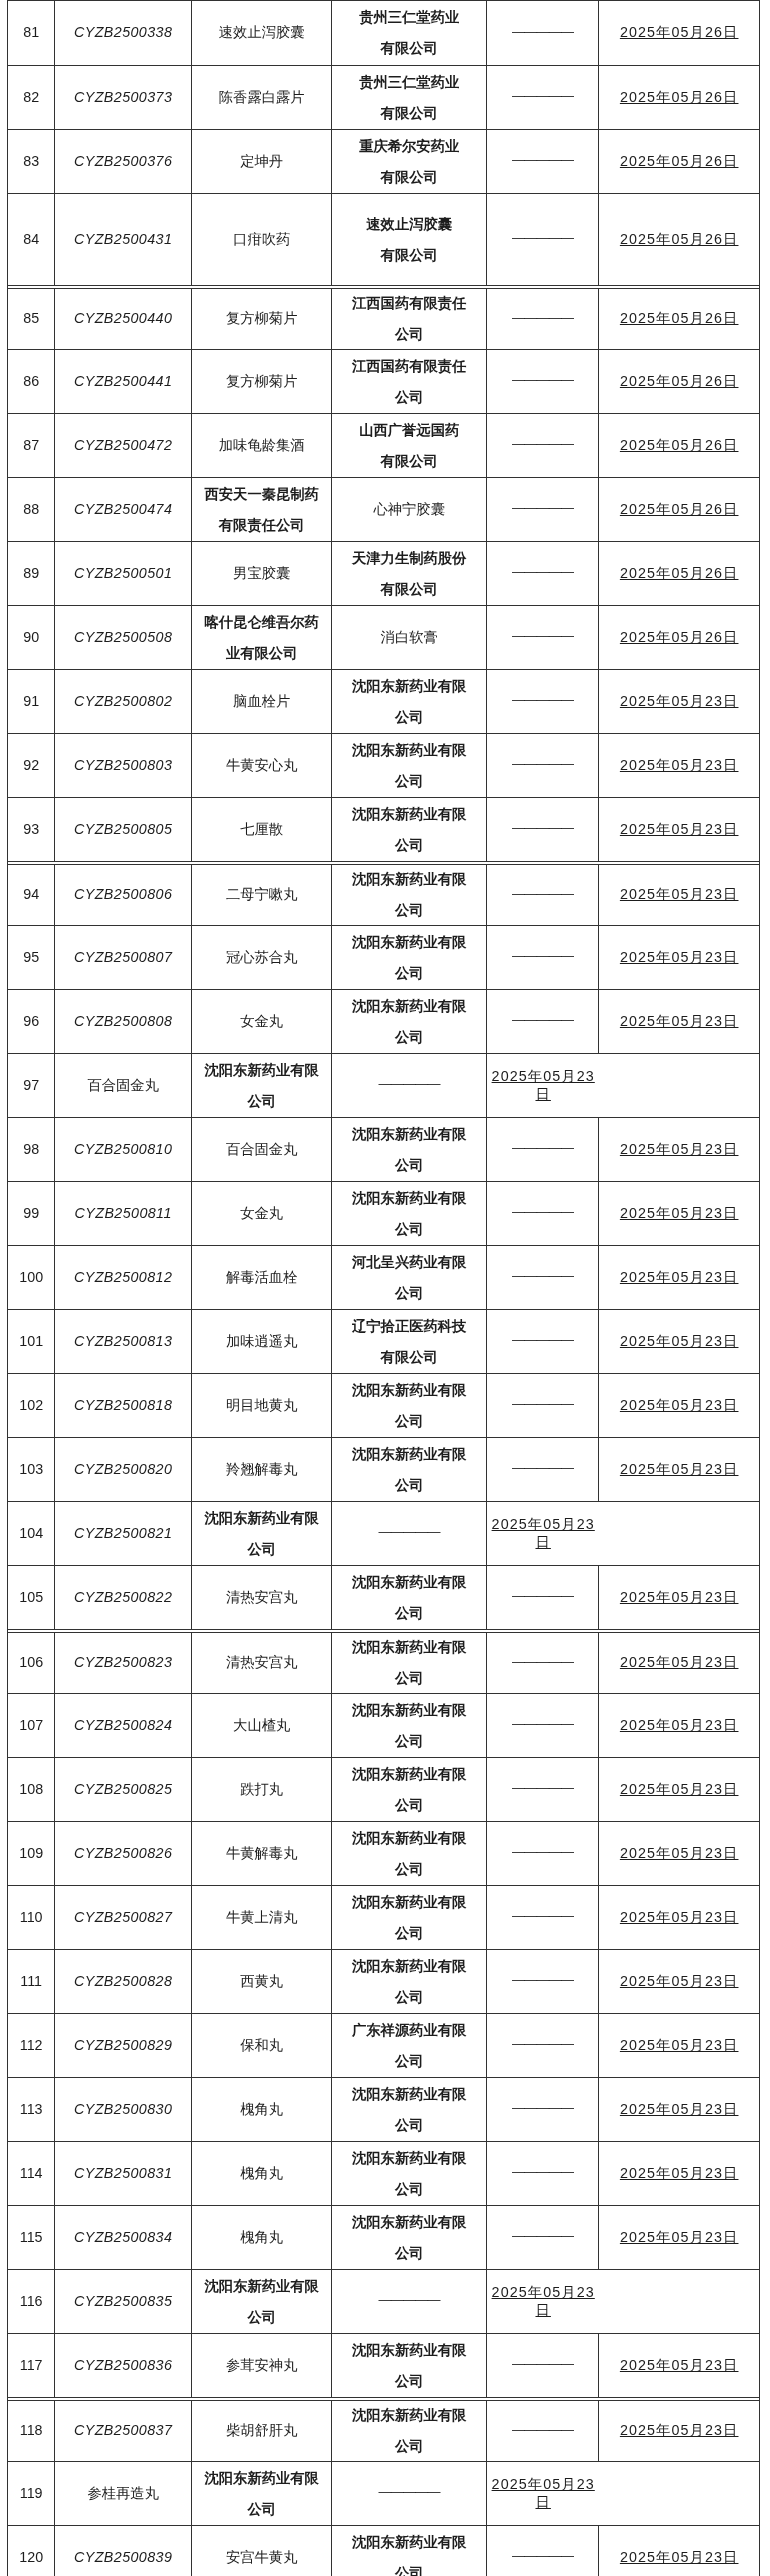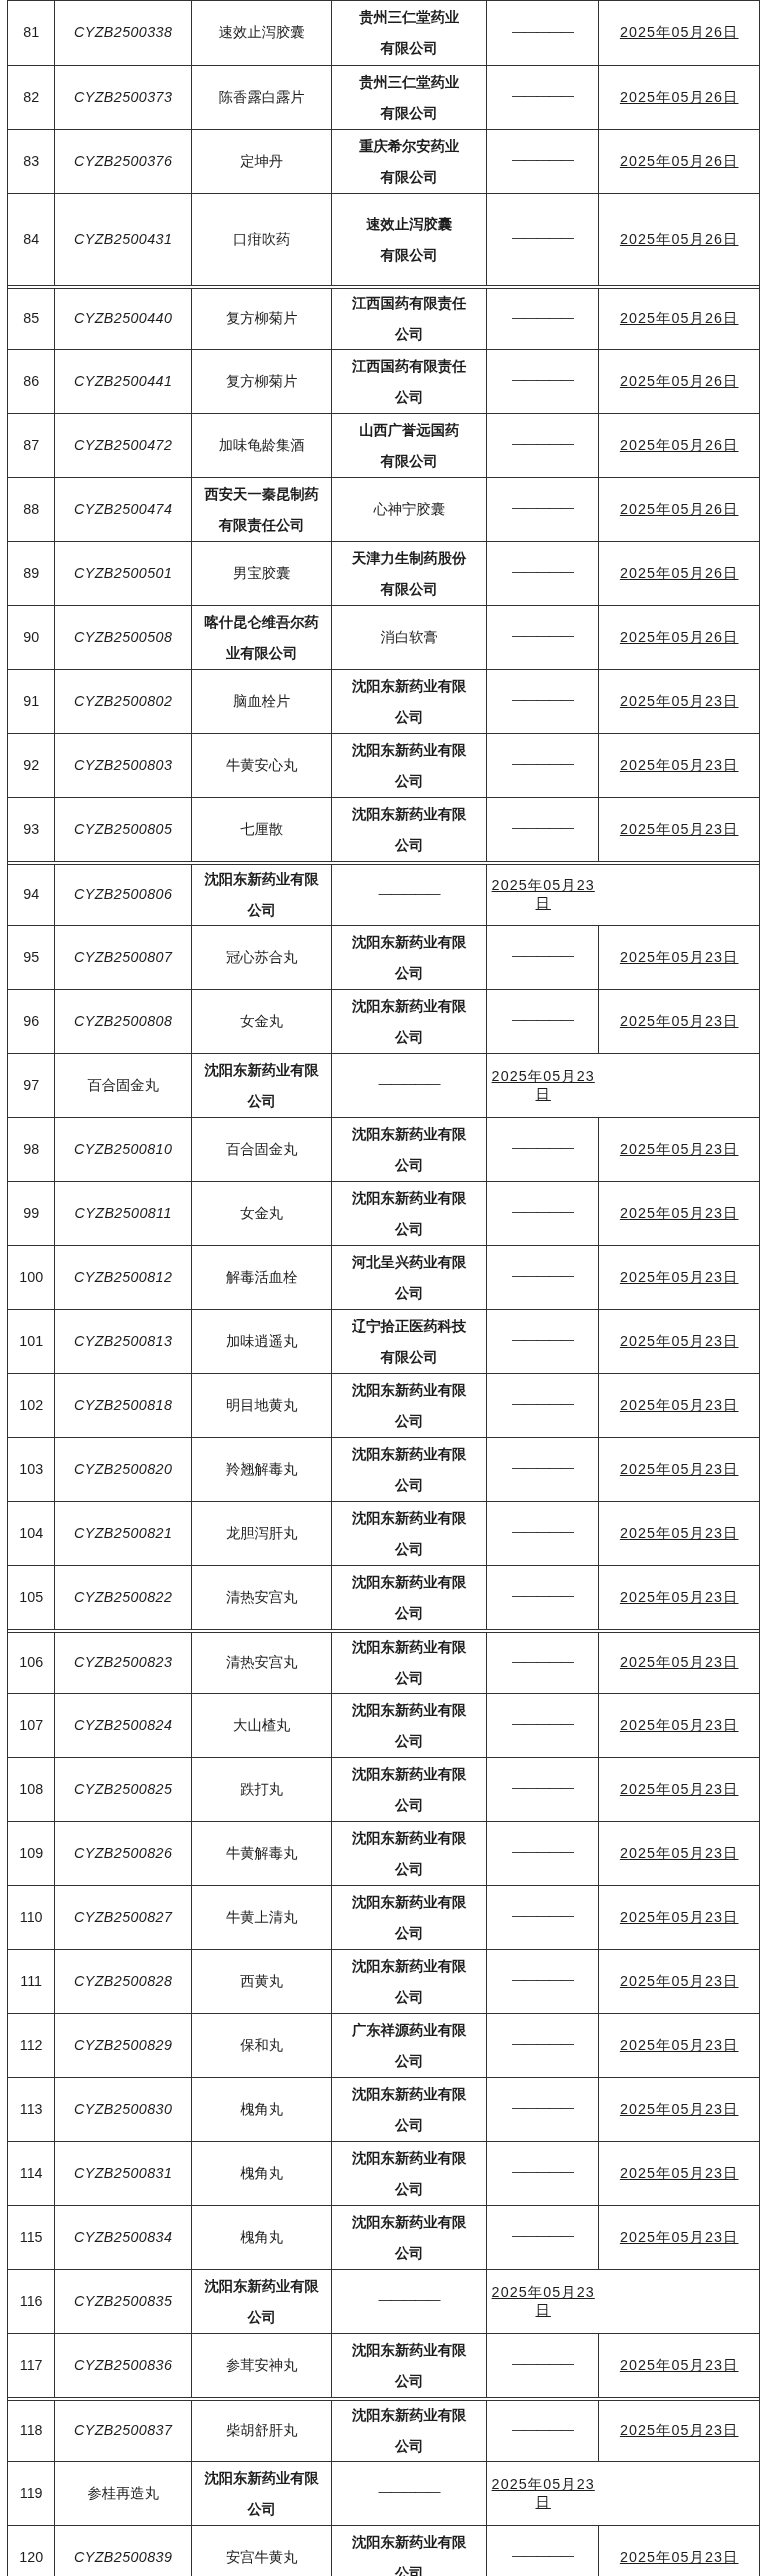--- a/index.html
+++ b/index.html
@@ -231,20 +231,21 @@
         <span>公司</span>
       </div>
       <div class="cell dash">
         <span class="dash-line">—————</span>
       </div>
       <div class="cell date">2025年05月23日</div>
     </div>
     <div class="row pbreak">
       <div class="cell num">94</div>
       <div class="cell code">CYZB2500806</div>
+      <div class="cell drug">二母宁嗽丸</div>
       <div class="cell company">
         <span>沈阳东新药业有限</span>
         <span>公司</span>
       </div>
       <div class="cell dash">
         <span class="dash-line">—————</span>
       </div>
       <div class="cell date">2025年05月23日</div>
     </div>
     <div class="row">
@@ -359,21 +360,20 @@
         <span>公司</span>
       </div>
       <div class="cell dash">
         <span class="dash-line">—————</span>
       </div>
       <div class="cell date">2025年05月23日</div>
     </div>
     <div class="row">
       <div class="cell num">104</div>
       <div class="cell code">CYZB2500821</div>
-      <div class="cell drug">龙胆泻肝丸</div>
       <div class="cell company">
         <span>沈阳东新药业有限</span>
         <span>公司</span>
       </div>
       <div class="cell dash">
         <span class="dash-line">—————</span>
       </div>
       <div class="cell date">2025年05月23日</div>
     </div>
     <div class="row">

